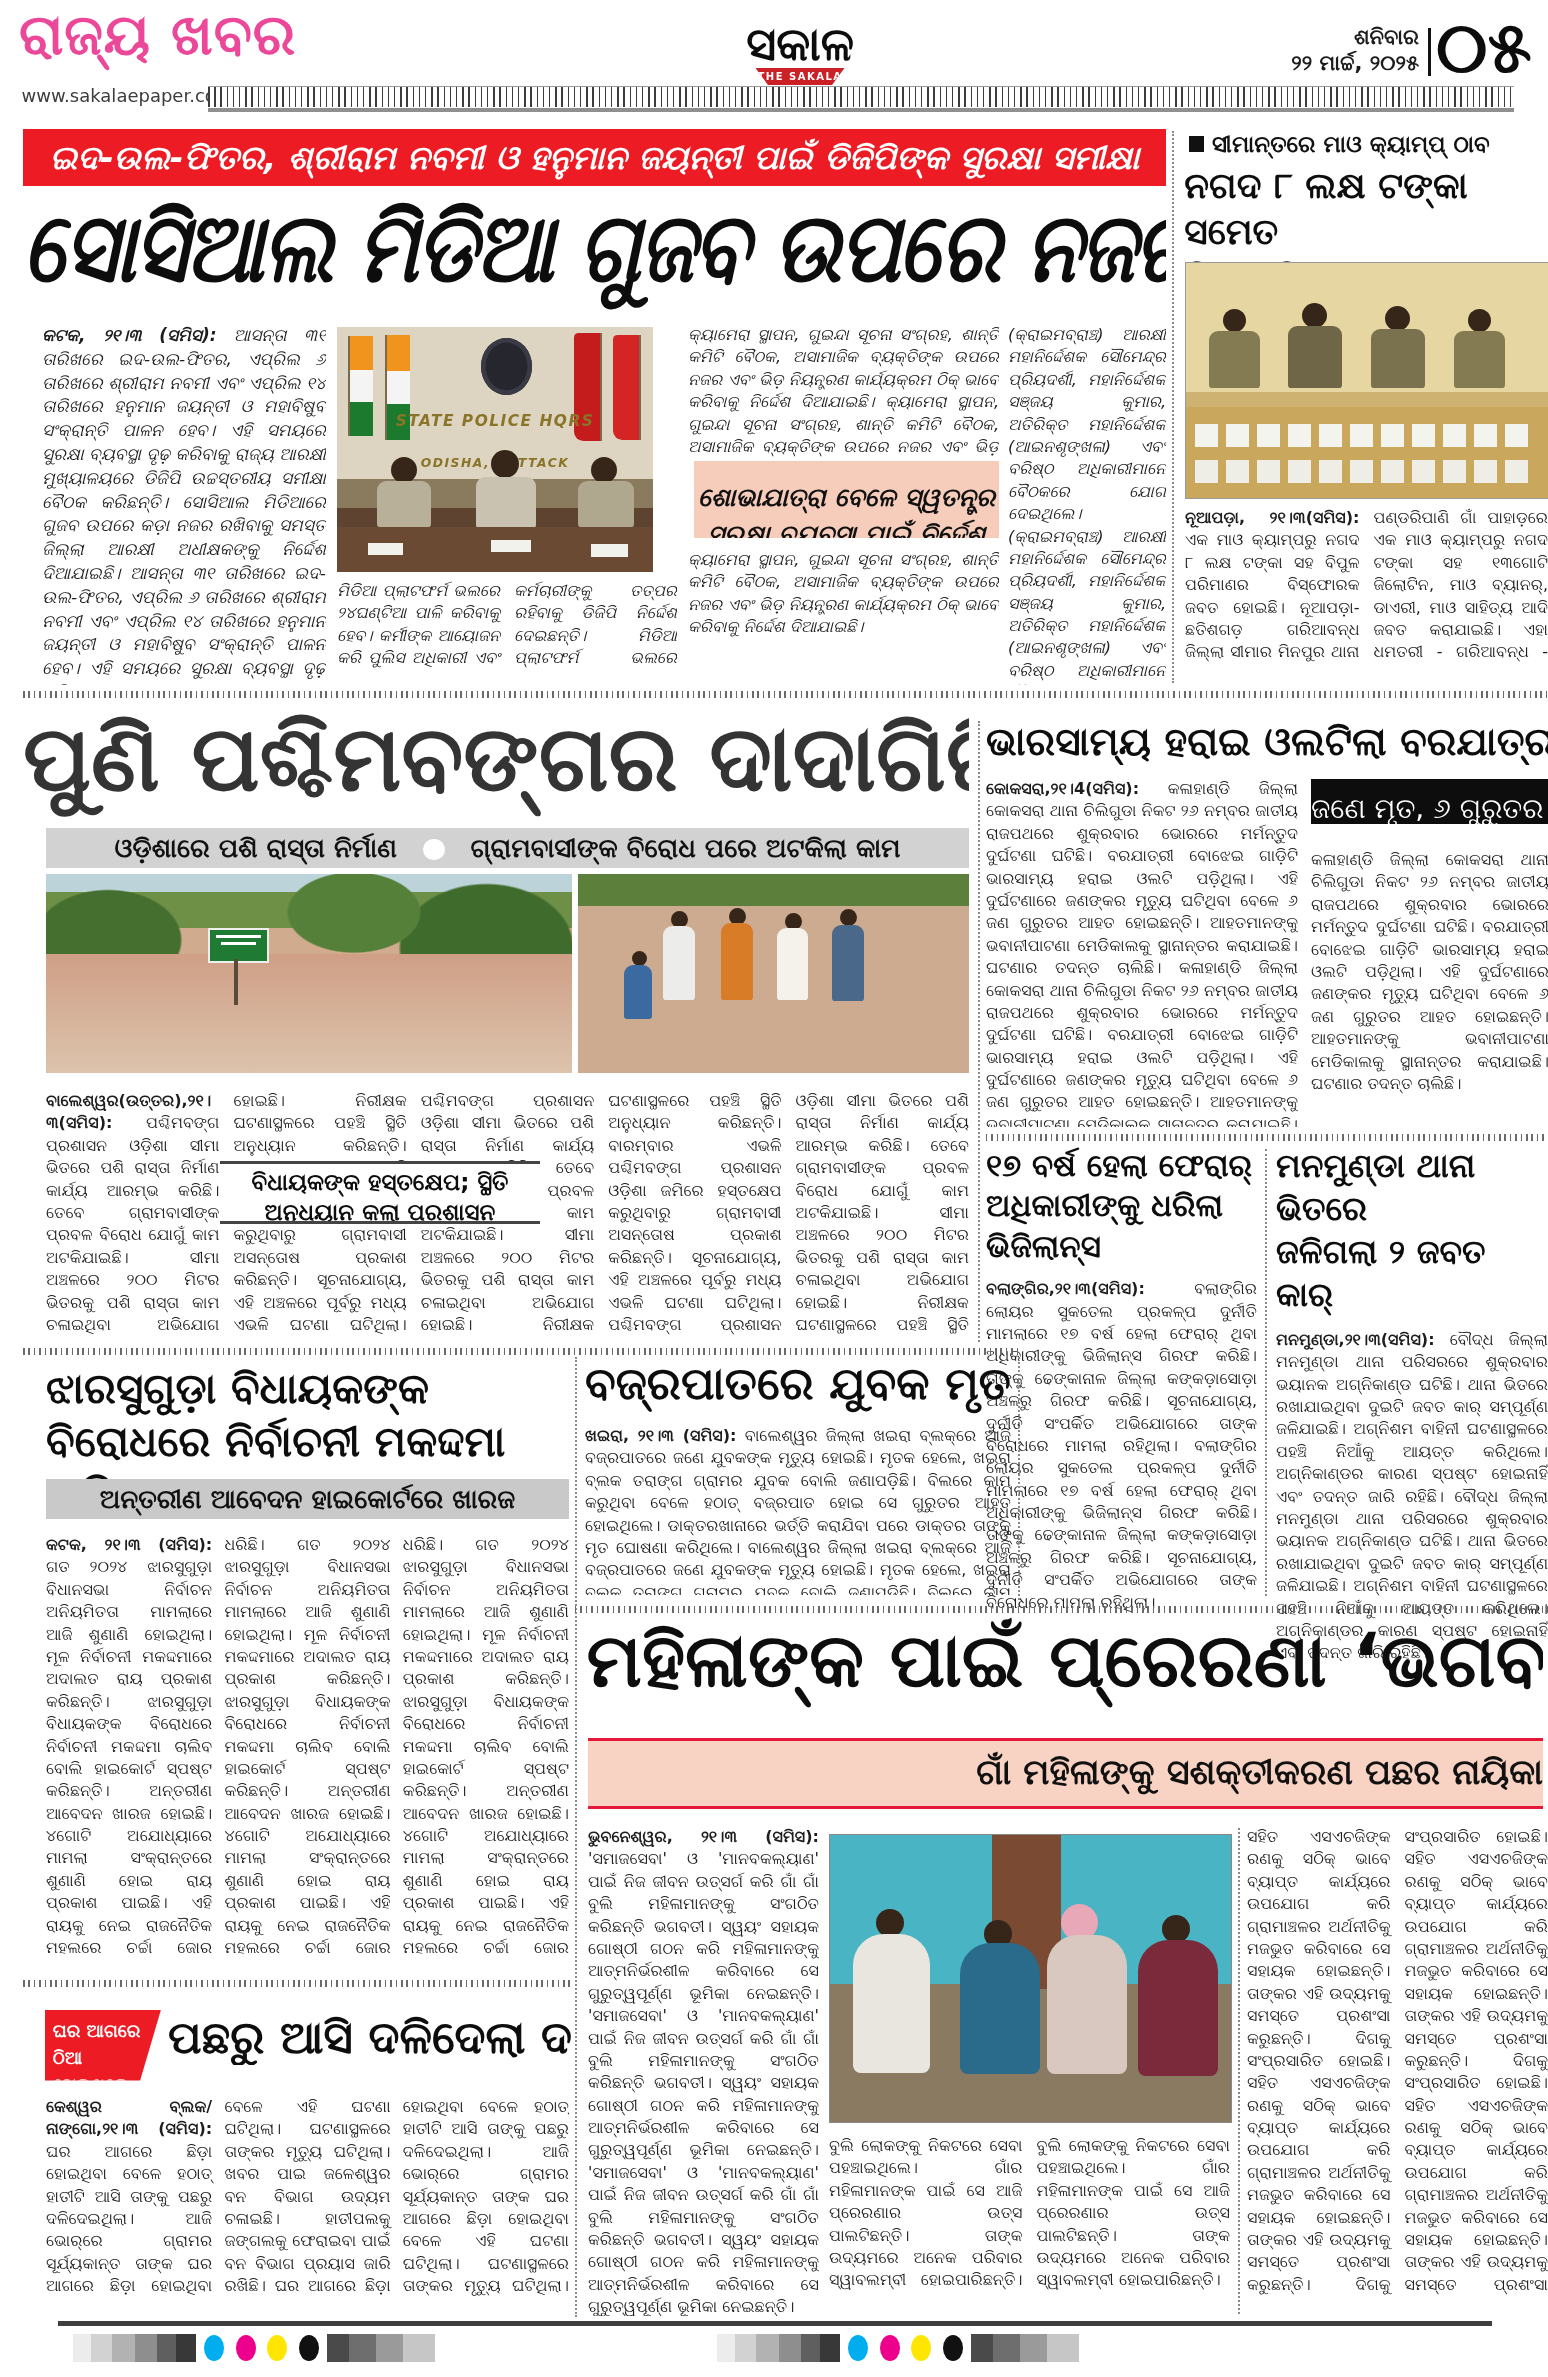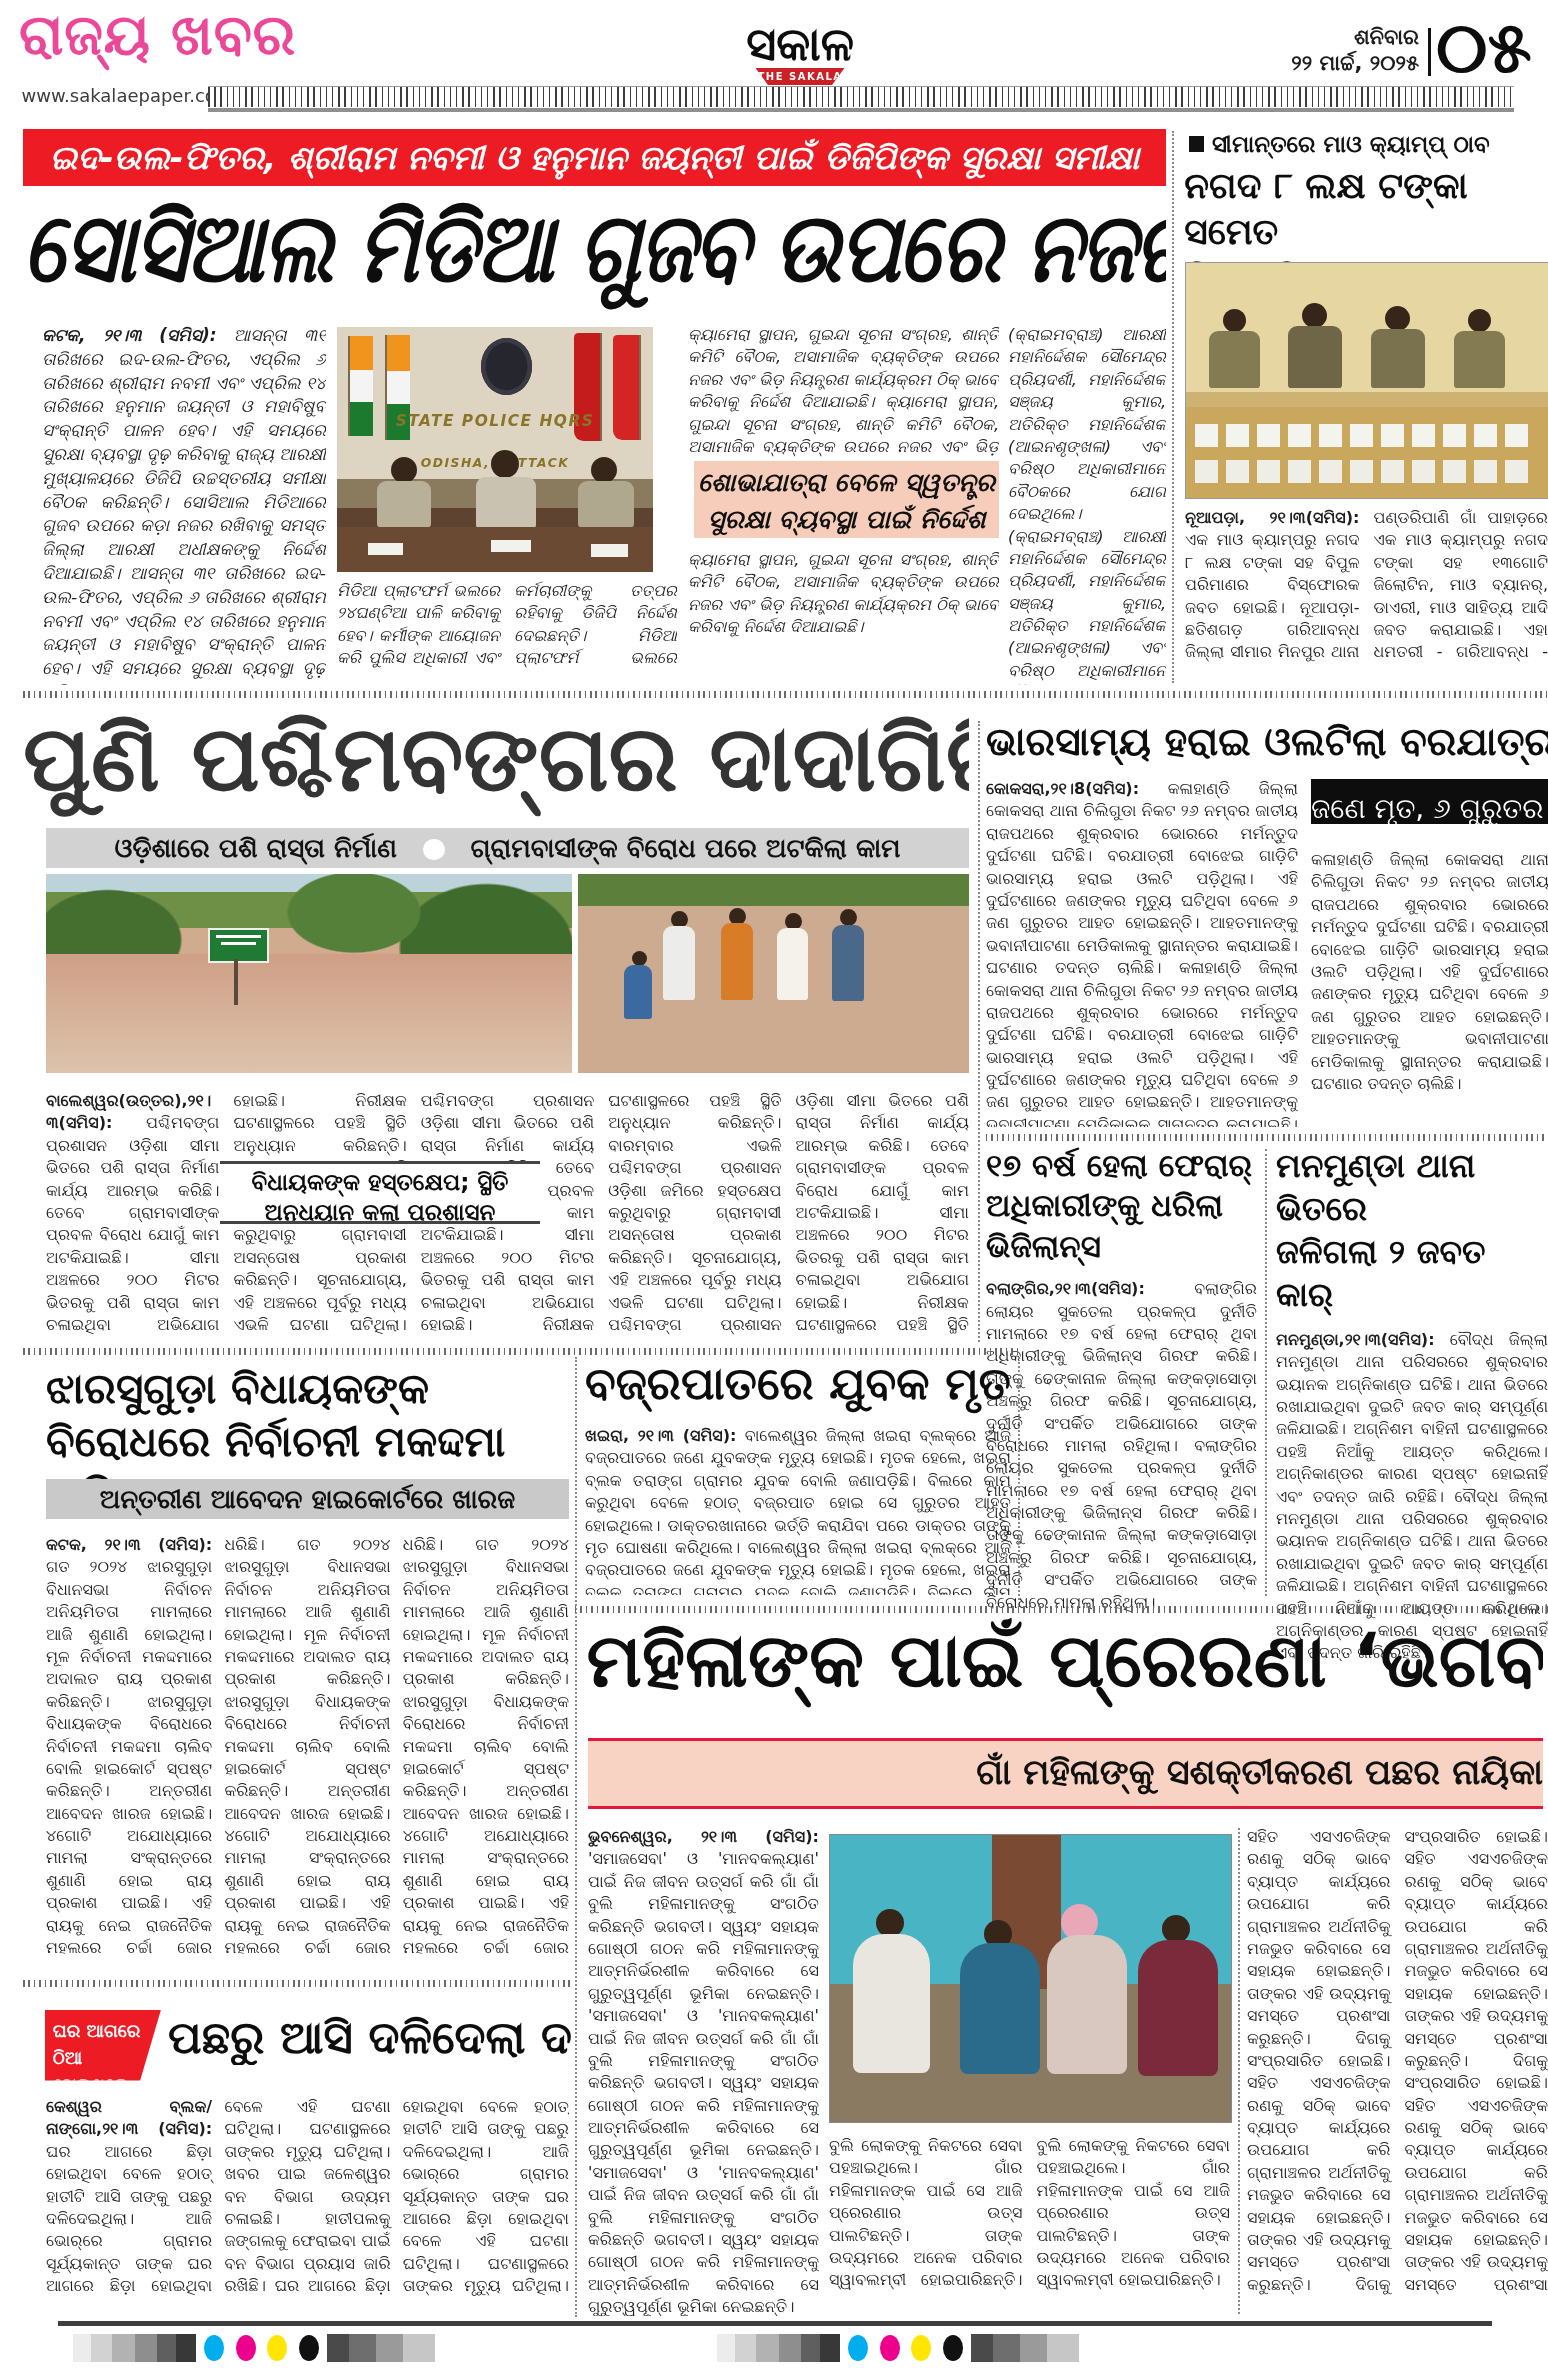--- a/index.html
+++ b/index.html
@@ -71,21 +71,21 @@
       <div class="abs" style="left:31px;bottom:17px;width:35px;height:12.3px;background:#f2f2ec;"></div>
       <div class="abs" style="left:154px;bottom:20px;width:40px;height:12.3px;background:#f2f2ec;"></div>
       <div class="abs" style="left:254px;bottom:15.4px;width:37px;height:12.3px;background:#f2f2ec;"></div>
     </div>
     <div class="abs body-txt cols2" style="left:337px;top:457px;width:340px;height:105px;">
       <span>ମିଡିଆ ପ୍ଲାଟଫର୍ମ ଭଲରେ ୨୪ଘଣ୍ଟିଆ ପାଳି କରିବାକୁ ହେବ। କର୍ମୀଙ୍କ ଆୟୋଜନ କରି ପୁଲିସ ଅଧିକାରୀ ଏବଂ କର୍ମଚାରୀଙ୍କୁ ତତ୍ପର ରହିବାକୁ ଡିଜିପି ନିର୍ଦ୍ଦେଶ ଦେଇଛନ୍ତି। ମିଡିଆ ପ୍ଲାଟଫର୍ମ ଭଲରେ ୨୪ଘଣ୍ଟିଆ ପାଳି କରିବାକୁ ହେବ। କର୍ମୀଙ୍କ ଆୟୋଜନ କରି ପୁଲିସ ଅଧିକାରୀ ଏବଂ କର୍ମଚାରୀଙ୍କୁ ତତ୍ପର ରହିବାକୁ ଡିଜିପି ନିର୍ଦ୍ଦେଶ ଦେଇଛନ୍ତି।</span>
     </div>
     <div class="abs body-txt" style="left:688px;top:201px;width:311px;height:133px;">
       <span>କ୍ୟାମେରା ସ୍ଥାପନ, ଗୁଇନ୍ଦା ସୂଚନା ସଂଗ୍ରହ, ଶାନ୍ତି କମିଟି ବୈଠକ, ଅସାମାଜିକ ବ୍ୟକ୍ତିଙ୍କ ଉପରେ ନଜର ଏବଂ ଭିଡ଼ ନିୟନ୍ତ୍ରଣ କାର୍ଯ୍ୟକ୍ରମ ଠିକ୍ ଭାବେ କରିବାକୁ ନିର୍ଦ୍ଦେଶ ଦିଆଯାଇଛି। କ୍ୟାମେରା ସ୍ଥାପନ, ଗୁଇନ୍ଦା ସୂଚନା ସଂଗ୍ରହ, ଶାନ୍ତି କମିଟି ବୈଠକ, ଅସାମାଜିକ ବ୍ୟକ୍ତିଙ୍କ ଉପରେ ନଜର ଏବଂ ଭିଡ଼ ନିୟନ୍ତ୍ରଣ କାର୍ଯ୍ୟକ୍ରମ ଠିକ୍ ଭାବେ କରିବାକୁ ନିର୍ଦ୍ଦେଶ ଦିଆଯାଇଛି।</span>
     </div>
-    <div class="abs" style="left:694px;top:338px;width:305px;height:77px;background:#f6cdbb;color:#111;font-weight:bold;font-size:25.4px;text-align:center;line-height:1.45;padding-top:3px;box-sizing:border-box;overflow:hidden;">ଶୋଭାଯାତ୍ରା ବେଳେ ସ୍ୱତନ୍ତ୍ର ସୁରକ୍ଷା ବ୍ୟବସ୍ଥା ପାଇଁ ନିର୍ଦ୍ଦେଶ</div>
+    <div class="abs" style="left:694px;top:338px;width:305px;height:77px;background:#f6cdbb;color:#111;font-weight:bold;font-size:25.4px;text-align:center;line-height:1.45;padding-top:18px;box-sizing:border-box;overflow:hidden;">ଶୋଭାଯାତ୍ରା ବେଳେ ସ୍ୱତନ୍ତ୍ର ସୁରକ୍ଷା ବ୍ୟବସ୍ଥା ପାଇଁ ନିର୍ଦ୍ଦେଶ</div>
     <div class="abs body-txt" style="left:688px;top:426px;width:311px;height:136px;">
       <span>କ୍ୟାମେରା ସ୍ଥାପନ, ଗୁଇନ୍ଦା ସୂଚନା ସଂଗ୍ରହ, ଶାନ୍ତି କମିଟି ବୈଠକ, ଅସାମାଜିକ ବ୍ୟକ୍ତିଙ୍କ ଉପରେ ନଜର ଏବଂ ଭିଡ଼ ନିୟନ୍ତ୍ରଣ କାର୍ଯ୍ୟକ୍ରମ ଠିକ୍ ଭାବେ କରିବାକୁ ନିର୍ଦ୍ଦେଶ ଦିଆଯାଇଛି।</span>
     </div>
     <div class="abs body-txt" style="left:1008px;top:201px;width:158px;height:361px;">
       <span>(କ୍ରାଇମବ୍ରାଞ୍ଚ) ଆରକ୍ଷୀ ମହାନିର୍ଦ୍ଦେଶକ ସୌମେନ୍ଦ୍ର ପ୍ରିୟଦର୍ଶୀ, ମହାନିର୍ଦ୍ଦେଶକ ସଞ୍ଜୟ କୁମାର, ଅତିରିକ୍ତ ମହାନିର୍ଦ୍ଦେଶକ (ଆଇନଶୃଙ୍ଖଳା) ଏବଂ ବରିଷ୍ଠ ଅଧିକାରୀମାନେ ବୈଠକରେ ଯୋଗ ଦେଇଥିଲେ। (କ୍ରାଇମବ୍ରାଞ୍ଚ) ଆରକ୍ଷୀ ମହାନିର୍ଦ୍ଦେଶକ ସୌମେନ୍ଦ୍ର ପ୍ରିୟଦର୍ଶୀ, ମହାନିର୍ଦ୍ଦେଶକ ସଞ୍ଜୟ କୁମାର, ଅତିରିକ୍ତ ମହାନିର୍ଦ୍ଦେଶକ (ଆଇନଶୃଙ୍ଖଳା) ଏବଂ ବରିଷ୍ଠ ଅଧିକାରୀମାନେ ବୈଠକରେ ଯୋଗ ଦେଇଥିଲେ।</span>
     </div>
   </div>
 
   <div class="abs" style="left:1178px;top:123px;width:370px;height:563px;">
     <div class="abs" style="left:10.8px;top:7.7px;width:355px;font-size:23px;font-weight:bold;color:#111;">
@@ -152,21 +152,21 @@
       <span>ପଶ୍ଚିମବଙ୍ଗ ପ୍ରଶାସନ ଓଡ଼ିଶା ସୀମା ଭିତରେ ପଶି ରାସ୍ତା ନିର୍ମାଣ କାର୍ଯ୍ୟ ଆରମ୍ଭ କରିଛି। ତେବେ ଗ୍ରାମବାସୀଙ୍କ ପ୍ରବଳ ବିରୋଧ ଯୋଗୁଁ କାମ ଅଟକିଯାଇଛି। ସୀମା ଅଞ୍ଚଳରେ ୨୦୦ ମିଟର ଭିତରକୁ ପଶି ରାସ୍ତା କାମ ଚଳାଇଥିବା ଅଭିଯୋଗ ହୋଇଛି। ନିରୀକ୍ଷକ ଘଟଣାସ୍ଥଳରେ ପହଞ୍ଚି ସ୍ଥିତି ଅନୁଧ୍ୟାନ କରିଛନ୍ତି। ବାରମ୍ବାର ଏଭଳି ପଶ୍ଚିମବଙ୍ଗ ପ୍ରଶାସନ ଓଡ଼ିଶା ଜମିରେ ହସ୍ତକ୍ଷେପ କରୁଥିବାରୁ ଗ୍ରାମବାସୀ ଅସନ୍ତୋଷ ପ୍ରକାଶ କରିଛନ୍ତି। ସୂଚନାଯୋଗ୍ୟ, ଏହି ଅଞ୍ଚଳରେ ପୂର୍ବରୁ ମଧ୍ୟ ଏଭଳି ଘଟଣା ଘଟିଥିଲା। ପଶ୍ଚିମବଙ୍ଗ ପ୍ରଶାସନ ଓଡ଼ିଶା ସୀମା ଭିତରେ ପଶି ରାସ୍ତା ନିର୍ମାଣ କାର୍ଯ୍ୟ ଆରମ୍ଭ କରିଛି। ତେବେ ଗ୍ରାମବାସୀଙ୍କ ପ୍ରବଳ ବିରୋଧ ଯୋଗୁଁ କାମ ଅଟକିଯାଇଛି। ସୀମା ଅଞ୍ଚଳରେ ୨୦୦ ମିଟର ଭିତରକୁ ପଶି ରାସ୍ତା କାମ ଚଳାଇଥିବା ଅଭିଯୋଗ ହୋଇଛି। ନିରୀକ୍ଷକ ଘଟଣାସ୍ଥଳରେ ପହଞ୍ଚି ସ୍ଥିତି ଅନୁଧ୍ୟାନ କରିଛନ୍ତି। ବାରମ୍ବାର ଏଭଳି ପଶ୍ଚିମବଙ୍ଗ ପ୍ରଶାସନ ଓଡ଼ିଶା ଜମିରେ ହସ୍ତକ୍ଷେପ କରୁଥିବାରୁ ଗ୍ରାମବାସୀ ଅସନ୍ତୋଷ ପ୍ରକାଶ କରିଛନ୍ତି। ସୂଚନାଯୋଗ୍ୟ, ଏହି ଅଞ୍ଚଳରେ ପୂର୍ବରୁ ମଧ୍ୟ ଏଭଳି ଘଟଣା ଘଟିଥିଲା। ପଶ୍ଚିମବଙ୍ଗ ପ୍ରଶାସନ ଓଡ଼ିଶା ସୀମା ଭିତରେ ପଶି ରାସ୍ତା ନିର୍ମାଣ କାର୍ଯ୍ୟ ଆରମ୍ଭ କରିଛି। ତେବେ ଗ୍ରାମବାସୀଙ୍କ ପ୍ରବଳ ବିରୋଧ ଯୋଗୁଁ କାମ ଅଟକିଯାଇଛି। ସୀମା ଅଞ୍ଚଳରେ ୨୦୦ ମିଟର ଭିତରକୁ ପଶି ରାସ୍ତା କାମ ଚଳାଇଥିବା ଅଭିଯୋଗ ହୋଇଛି। ନିରୀକ୍ଷକ ଘଟଣାସ୍ଥଳରେ ପହଞ୍ଚି ସ୍ଥିତି ଅନୁଧ୍ୟାନ କରିଛନ୍ତି। ବାରମ୍ବାର ଏଭଳି ପଶ୍ଚିମବଙ୍ଗ ପ୍ରଶାସନ ଓଡ଼ିଶା ଜମିରେ ହସ୍ତକ୍ଷେପ କରୁଥିବାରୁ ଗ୍ରାମବାସୀ ଅସନ୍ତୋଷ ପ୍ରକାଶ କରିଛନ୍ତି। ସୂଚନାଯୋଗ୍ୟ, ଏହି ଅଞ୍ଚଳରେ ପୂର୍ବରୁ ମଧ୍ୟ ଏଭଳି ଘଟଣା ଘଟିଥିଲା। ପଶ୍ଚିମବଙ୍ଗ ପ୍ରଶାସନ ଓଡ଼ିଶା ସୀମା ଭିତରେ ପଶି ରାସ୍ତା ନିର୍ମାଣ କାର୍ଯ୍ୟ ଆରମ୍ଭ କରିଛି। ତେବେ ଗ୍ରାମବାସୀଙ୍କ ପ୍ରବଳ ବିରୋଧ ଯୋଗୁଁ କାମ ଅଟକିଯାଇଛି। ସୀମା ଅଞ୍ଚଳରେ ୨୦୦ ମିଟର ଭିତରକୁ ପଶି ରାସ୍ତା କାମ ଚଳାଇଥିବା ଅଭିଯୋଗ ହୋଇଛି। ନିରୀକ୍ଷକ ଘଟଣାସ୍ଥଳରେ ପହଞ୍ଚି ସ୍ଥିତି ଅନୁଧ୍ୟାନ କରିଛନ୍ତି। ବାରମ୍ବାର ଏଭଳି ପଶ୍ଚିମବଙ୍ଗ ପ୍ରଶାସନ ଓଡ଼ିଶା ଜମିରେ ହସ୍ତକ୍ଷେପ କରୁଥିବାରୁ ଗ୍ରାମବାସୀ ଅସନ୍ତୋଷ ପ୍ରକାଶ କରିଛନ୍ତି। ସୂଚନାଯୋଗ୍ୟ, ଏହି ଅଞ୍ଚଳରେ ପୂର୍ବରୁ ମଧ୍ୟ ଏଭଳି ଘଟଣା ଘଟିଥିଲା।</span>
     </div>
     <div class="abs" style="left:220px;top:463px;width:320px;height:63px;background:#fff;border-top:3.1px solid #444;border-bottom:3.1px solid #444;font-weight:bold;font-size:23px;text-align:center;line-height:1.3;padding-top:3.9px;box-sizing:border-box;color:#0d0d0d;overflow:hidden;">ବିଧାୟକଙ୍କ ହସ୍ତକ୍ଷେପ; ସ୍ଥିତି ଅନୁଧ୍ୟାନ କଲା ପ୍ରଶାସନ</div>
   </div>
 
   <div class="abs vdot" style="left:978px;top:721px;height:621px;"></div>
   <div class="abs" style="left:986px;top:713px;width:563px;height:420px;">
     <div class="abs hl" style="left:0;top:6.2px;width:563px;font-size:39px;white-space:nowrap;overflow:hidden;">ଭାରସାମ୍ୟ ହରାଇ ଓଲଟିଲା ବରଯାତ୍ରୀ ଗାଡ଼ି</div>
     <div class="abs" style="left:325px;top:66px;width:238px;height:45px;background:#0d0d0d;color:#fff;font-weight:normal;font-size:28px;text-align:left;line-height:59px;overflow:hidden;">ଜଣେ ମୃତ, ୬ ଗୁରୁତର</div>
     <div class="abs body-txt" style="left:0;top:65px;width:312px;height:349px;">
-      <span class="dateline">କୋକସରା,୨୧।8(ସମିସ):</span>
+      <span class="dateline">କୋକସରା,୨୧।4(ସମିସ):</span>
       <span>କଳାହାଣ୍ଡି ଜିଲ୍ଲା କୋକସରା ଥାନା ଚିଲିଗୁଡା ନିକଟ ୨୬ ନମ୍ବର ଜାତୀୟ ରାଜପଥରେ ଶୁକ୍ରବାର ଭୋରରେ ମର୍ମନ୍ତୁଦ ଦୁର୍ଘଟଣା ଘଟିଛି। ବରଯାତ୍ରୀ ବୋଝେଇ ଗାଡ଼ିଟି ଭାରସାମ୍ୟ ହରାଇ ଓଲଟି ପଡ଼ିଥିଲା। ଏହି ଦୁର୍ଘଟଣାରେ ଜଣଙ୍କର ମୃତ୍ୟୁ ଘଟିଥିବା ବେଳେ ୬ ଜଣ ଗୁରୁତର ଆହତ ହୋଇଛନ୍ତି। ଆହତମାନଙ୍କୁ ଭବାନୀପାଟଣା ମେଡିକାଲକୁ ସ୍ଥାନାନ୍ତର କରାଯାଇଛି। ଘଟଣାର ତଦନ୍ତ ଚାଲିଛି। କଳାହାଣ୍ଡି ଜିଲ୍ଲା କୋକସରା ଥାନା ଚିଲିଗୁଡା ନିକଟ ୨୬ ନମ୍ବର ଜାତୀୟ ରାଜପଥରେ ଶୁକ୍ରବାର ଭୋରରେ ମର୍ମନ୍ତୁଦ ଦୁର୍ଘଟଣା ଘଟିଛି। ବରଯାତ୍ରୀ ବୋଝେଇ ଗାଡ଼ିଟି ଭାରସାମ୍ୟ ହରାଇ ଓଲଟି ପଡ଼ିଥିଲା। ଏହି ଦୁର୍ଘଟଣାରେ ଜଣଙ୍କର ମୃତ୍ୟୁ ଘଟିଥିବା ବେଳେ ୬ ଜଣ ଗୁରୁତର ଆହତ ହୋଇଛନ୍ତି। ଆହତମାନଙ୍କୁ ଭବାନୀପାଟଣା ମେଡିକାଲକୁ ସ୍ଥାନାନ୍ତର କରାଯାଇଛି। ଘଟଣାର ତଦନ୍ତ ଚାଲିଛି।</span>
     </div>
     <div class="abs body-txt" style="left:325px;top:136px;width:238px;height:278px;">
       <span>କଳାହାଣ୍ଡି ଜିଲ୍ଲା କୋକସରା ଥାନା ଚିଲିଗୁଡା ନିକଟ ୨୬ ନମ୍ବର ଜାତୀୟ ରାଜପଥରେ ଶୁକ୍ରବାର ଭୋରରେ ମର୍ମନ୍ତୁଦ ଦୁର୍ଘଟଣା ଘଟିଛି। ବରଯାତ୍ରୀ ବୋଝେଇ ଗାଡ଼ିଟି ଭାରସାମ୍ୟ ହରାଇ ଓଲଟି ପଡ଼ିଥିଲା। ଏହି ଦୁର୍ଘଟଣାରେ ଜଣଙ୍କର ମୃତ୍ୟୁ ଘଟିଥିବା ବେଳେ ୬ ଜଣ ଗୁରୁତର ଆହତ ହୋଇଛନ୍ତି। ଆହତମାନଙ୍କୁ ଭବାନୀପାଟଣା ମେଡିକାଲକୁ ସ୍ଥାନାନ୍ତର କରାଯାଇଛି। ଘଟଣାର ତଦନ୍ତ ଚାଲିଛି।</span>
     </div>
   </div>
   <div class="abs hdash" style="left:986px;top:1134px;width:563px;"></div>
 
   <div class="abs" style="left:986px;top:1145px;width:271px;height:455px;">
     <div class="hl" style="font-size:31px;line-height:1.3;">

